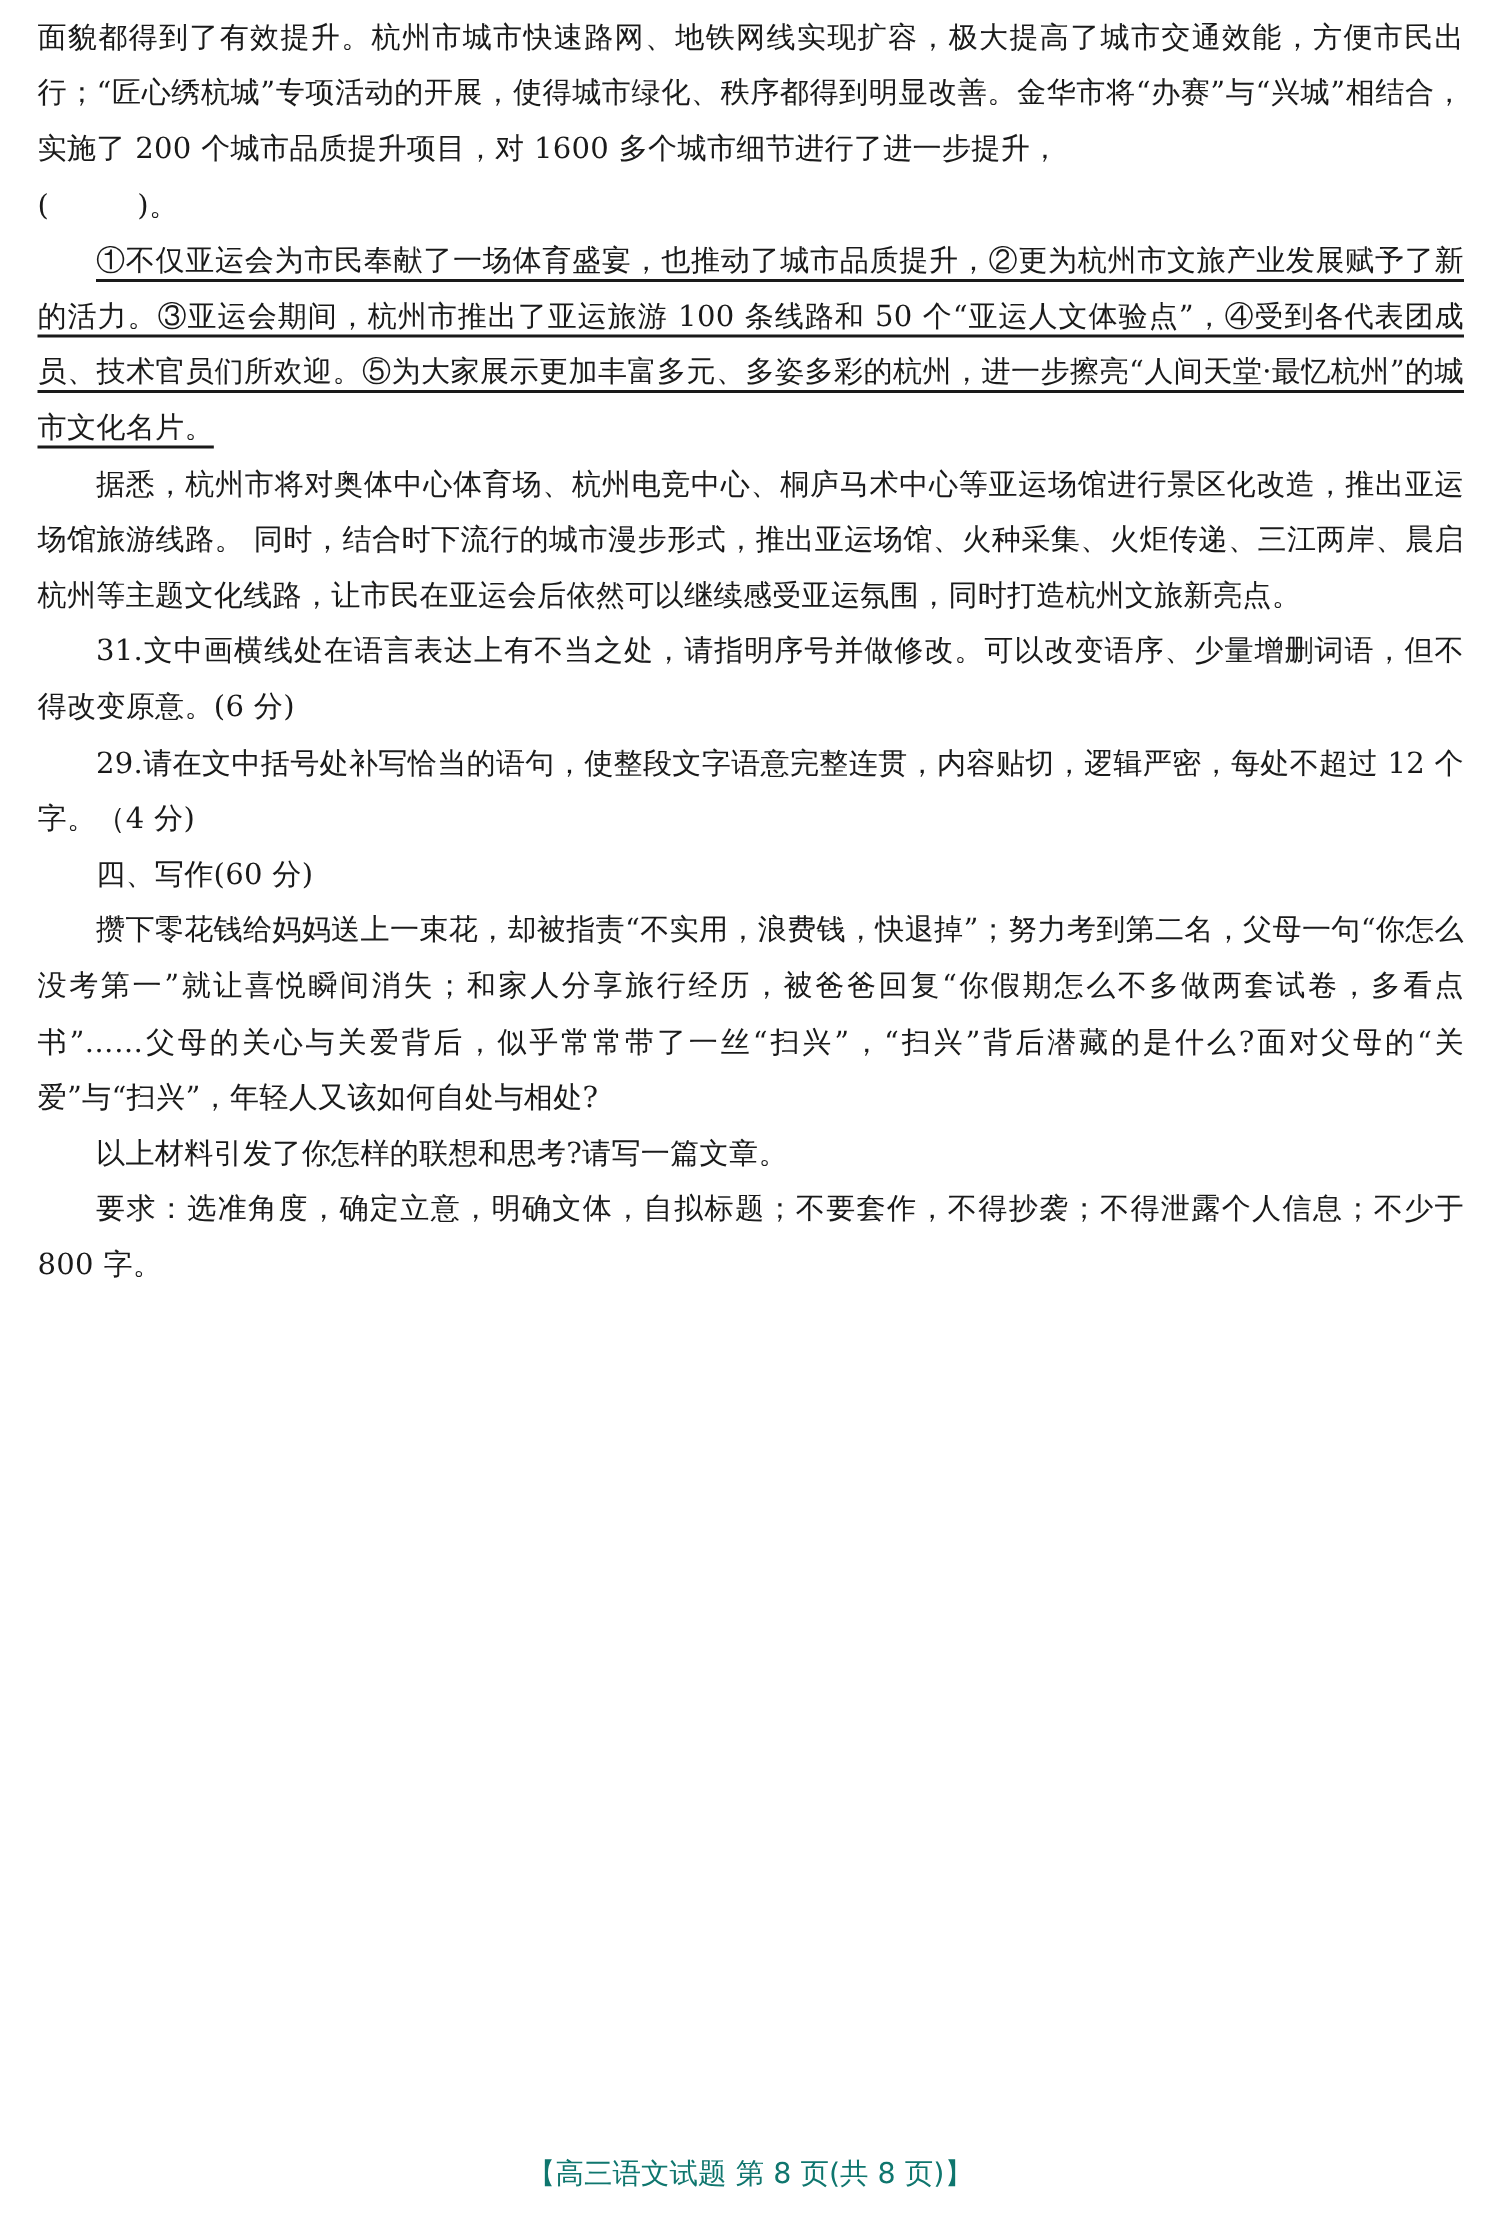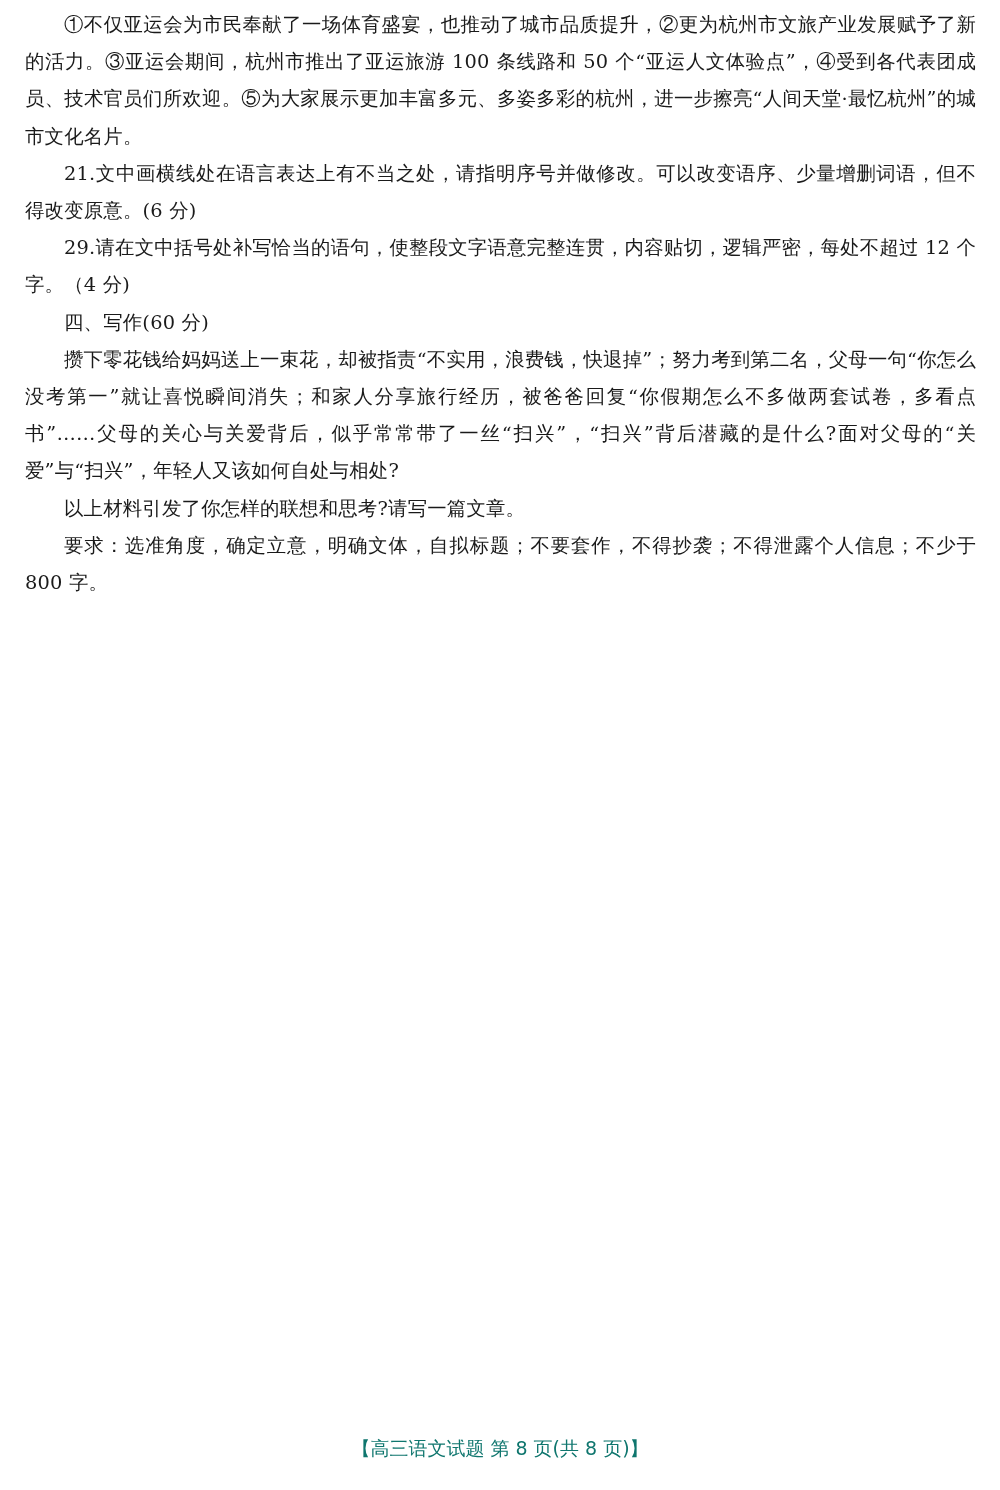--- a/index.html
+++ b/index.html
@@ -24,48 +24,56 @@
   .line-block {
     font-size: 19.4px;
     line-height: 37.2px;
     text-align: justify;
     text-align-last: left;
     margin: 0;
     letter-spacing: 0.2px;
   }
   .indent { text-indent: 39px; }
   .ul {
+    text-decoration: underline;
     text-decoration-thickness: 2px;
     text-underline-offset: 6px;
   }
   .footer {
     position: absolute;
     left: 0;
     width: 1000px;
     top: 1436px;
     text-align: center;
     font-family: "DejaVu Sans", "Liberation Sans", sans-serif;
     font-size: 19px;
     color: #0f766e;
   }
 </style>
 </head>
 <body>
 
 <div class="page">
 
+  <p class="line-block">
+    <span>面貌都得到了有效提升。杭州市城市快速路网、地铁网线实现扩容，极大提高了城市交通效能，方便市民出行；“匠心绣杭城”专项活动的开展，使得城市绿化、秩序都得到明显改善。金华市将“办赛”与“兴城”相结合，实施了 200 个城市品质提升项目，对 1600 多个城市细节进行了进一步提升，</span><br>
+    <span>(　　　)。</span>
+  </p>
 
   <p class="line-block indent">
     <span class="ul">①不仅亚运会为市民奉献了一场体育盛宴，也推动了城市品质提升，②更为杭州市文旅产业发展赋予了新的活力。③亚运会期间，杭州市推出了亚运旅游 100 条线路和 50 个“亚运人文体验点”，④受到各代表团成员、技术官员们所欢迎。⑤为大家展示更加丰富多元、多姿多彩的杭州，进一步擦亮“人间天堂·最忆杭州”的城市文化名片。</span>
   </p>
 
+  <p class="line-block indent">
+    <span>据悉，杭州市将对奥体中心体育场、杭州电竞中心、桐庐马术中心等亚运场馆进行景区化改造，推出亚运场馆旅游线路。 同时，结合时下流行的城市漫步形式，推出亚运场馆、火种采集、火炬传递、三江两岸、晨启杭州等主题文化线路，让市民在亚运会后依然可以继续感受亚运氛围，同时打造杭州文旅新亮点。</span>
+  </p>
 
 
   <p class="line-block indent">
-    <span>21.</span><span>文中画横线处在语言表达上有不当之处，请指明序号并做修改。可以改变语序、少量增删词语，但不得改变原意。(6 分)</span>
+    <span>31.</span><span>文中画横线处在语言表达上有不当之处，请指明序号并做修改。可以改变语序、少量增删词语，但不得改变原意。(6 分)</span>
   </p>
 
   <p class="line-block indent">
     <span>29.</span><span>请在文中括号处补写恰当的语句，使整段文字语意完整连贯，内容贴切，逻辑严密，每处不超过 12 个字。（4 分)</span>
   </p>
 
   <p class="line-block indent">四、写作(60 分)</p>
 
 
   <p class="line-block indent">攒下零花钱给妈妈送上一束花，却被指责“不实用，浪费钱，快退掉”；努力考到第二名，父母一句“你怎么没考第一”就让喜悦瞬间消失；和家人分享旅行经历，被爸爸回复“你假期怎么不多做两套试卷，多看点书”……父母的关心与关爱背后，似乎常常带了一丝“扫兴”，“扫兴”背后潜藏的是什么?面对父母的“关爱”与“扫兴”，年轻人又该如何自处与相处?</p>

